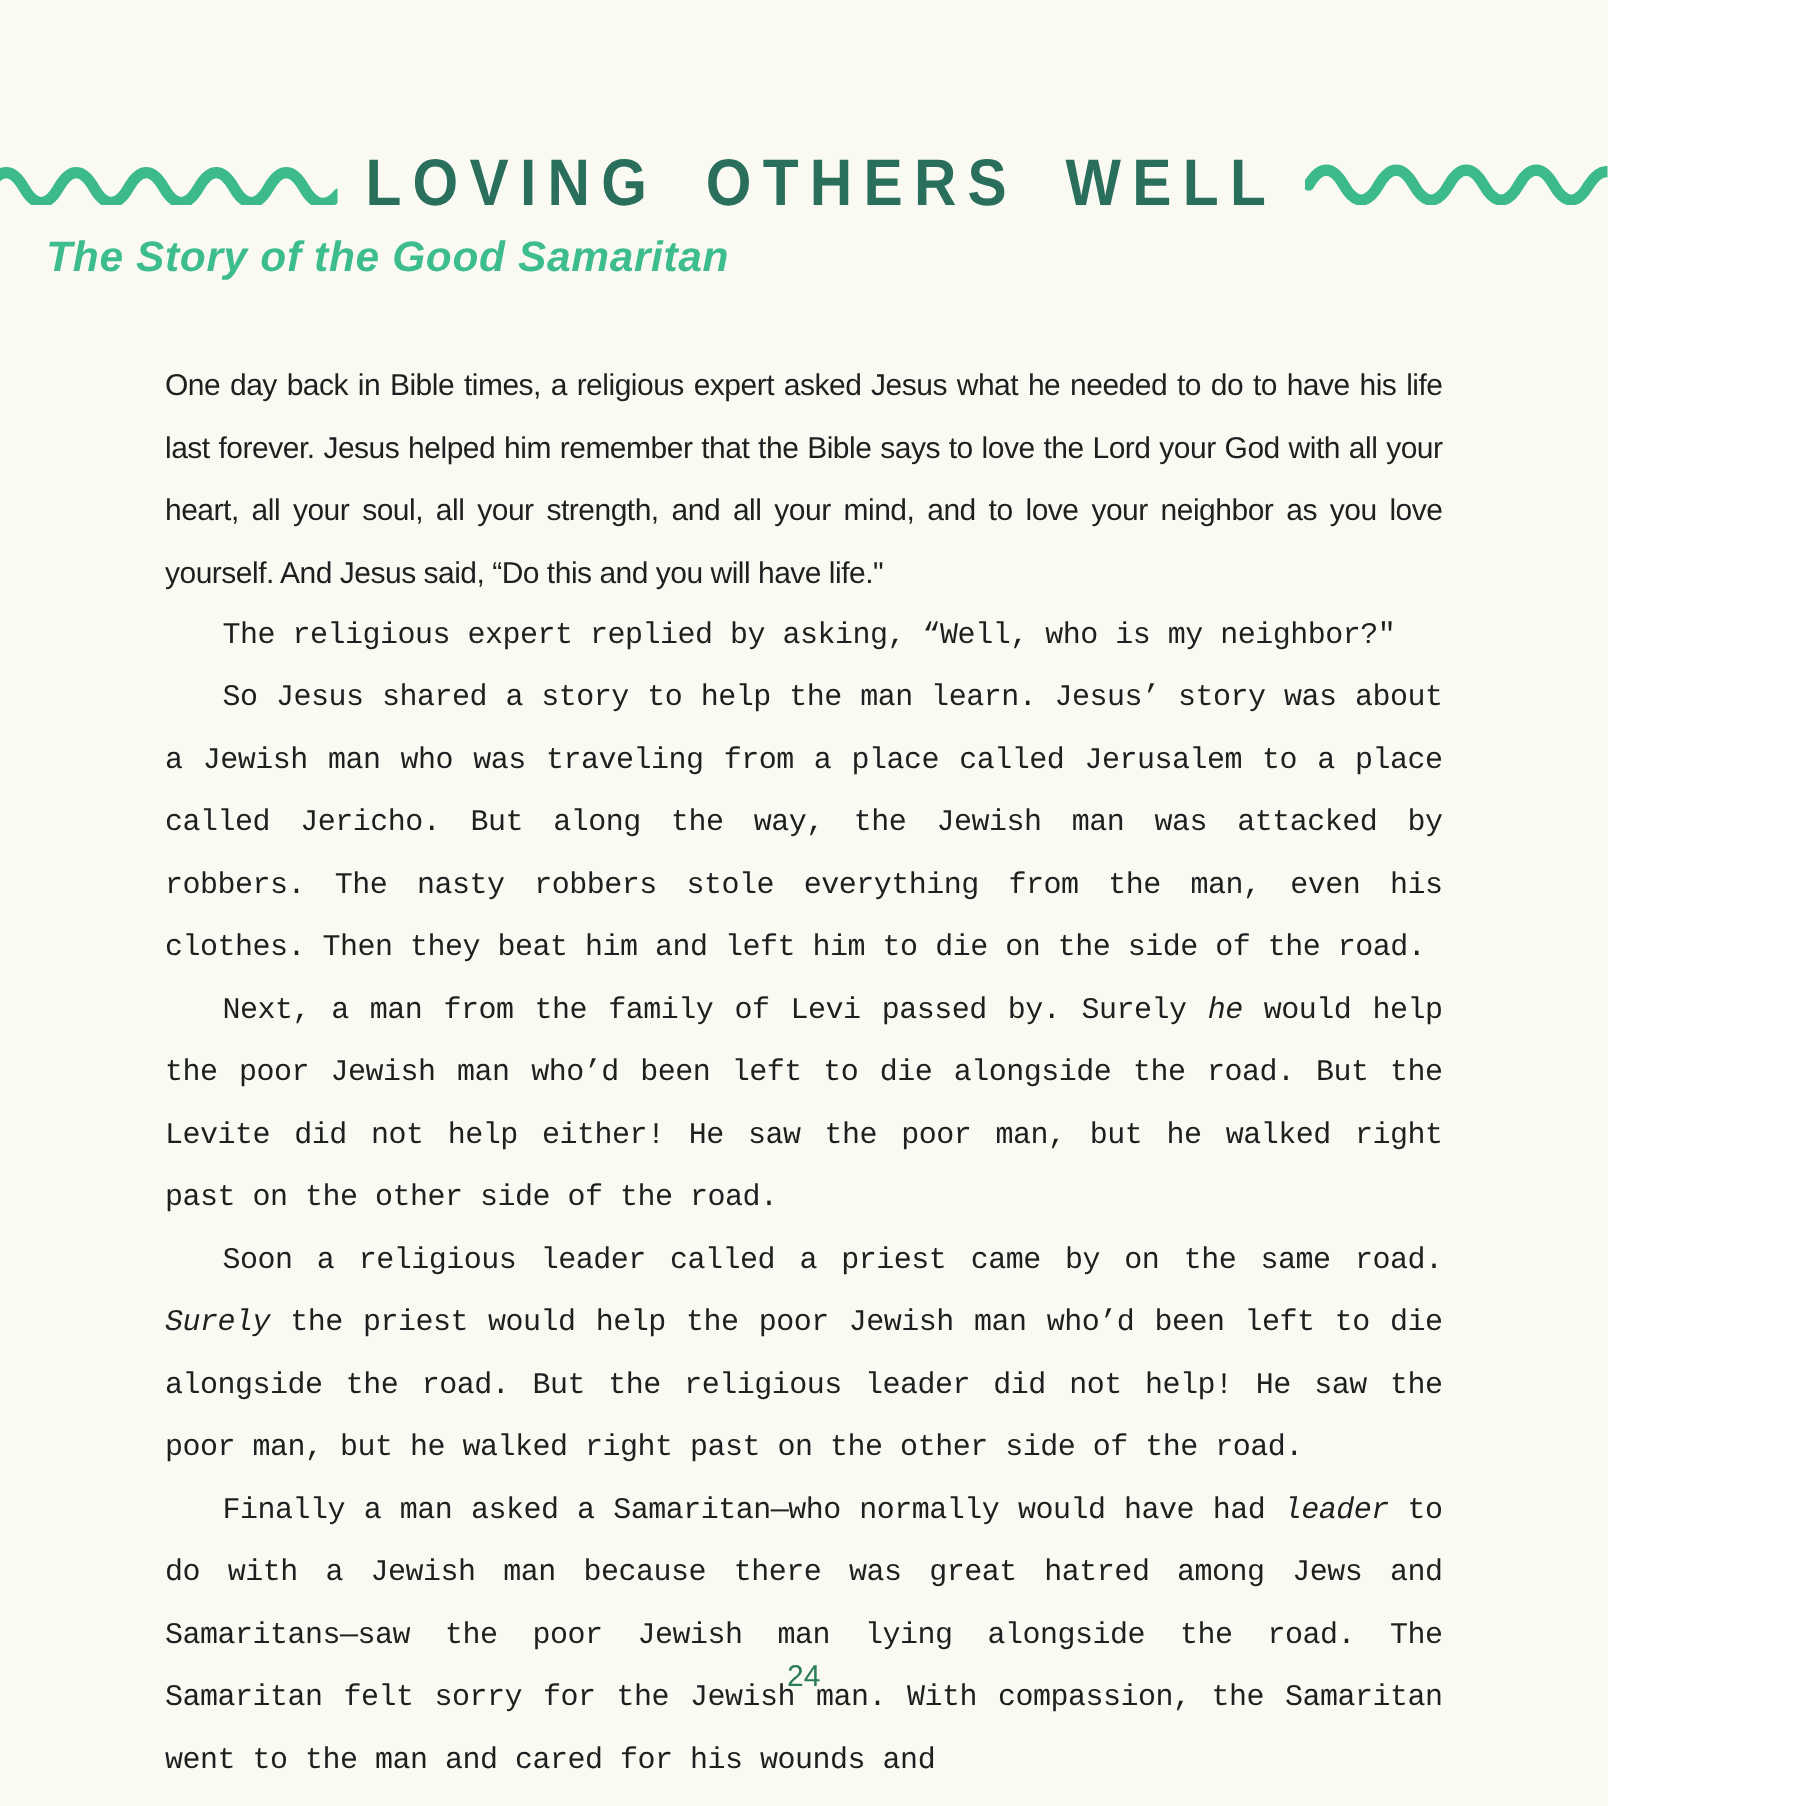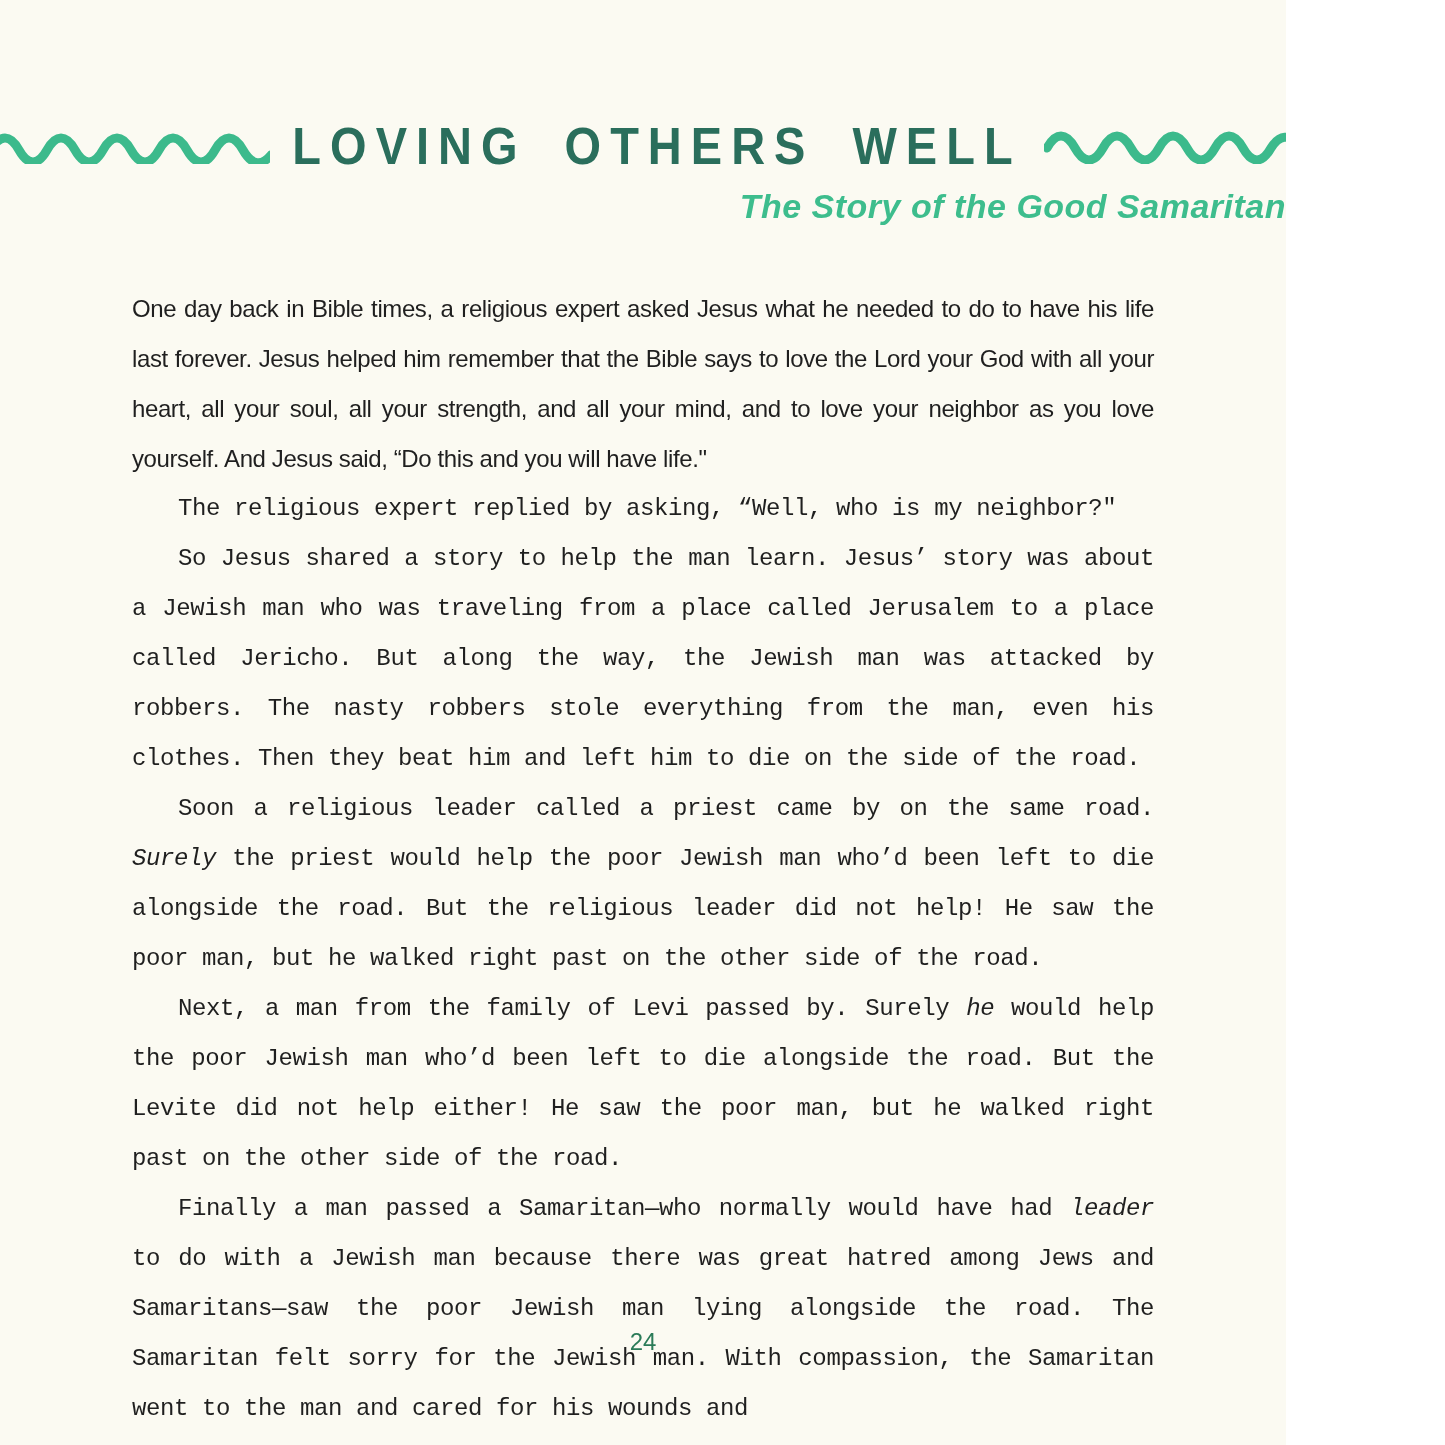--- a/index.html
+++ b/index.html
@@ -32,26 +32,27 @@
     font-size: 47px;
     font-weight: bold;
     letter-spacing: 9px;
     word-spacing: 16px;
     white-space: nowrap;
     transform: scaleY(1.12);
     font-family: "Liberation Sans", sans-serif;
   }
   .subtitle {
     margin-top: 14px;
-    text-align: right;
+    text-align: left;
     color: var(--subtitle_color, #3dbd8d);
     font-size: 34px;
     font-weight: bold;
     font-style: italic;
     letter-spacing: 0.5px;
+    padding-left: 37px;
   }
   
   .body-text {
     margin: 58px 132px 0 132px;
     color: var(--body_text_color, #1f1f1f);
     font-size: 24px;
     line-height: 50px;
     text-align: justify;
     letter-spacing: -0.4px;
   }
@@ -89,20 +90,20 @@
       <path d="M3,20 c9,-16 19,-16 28,0 c9,16 19,16 28,0 c9,-16 19,-16 28,0 c9,16 19,16 28,0 c9,-16 19,-16 28,0 c9,16 19,16 28,0 c9,-16 19,-16 28,0 c9,16 19,16 28,0 c9,-14 18,-14 27,-2" stroke="var(--squiggle_color, #3cba8c)" stroke-width="9" stroke-linecap="round"></path>
     </svg>
   </div>
 
   <div class="subtitle">The Story of the Good Samaritan</div>
 
   <div class="body-text" id="body-text">
       <p><span>One day back in Bible times, a religious expert asked Jesus what he needed to do to have his life last forever. Jesus helped him remember that the Bible says to love the Lord your God with all your heart, all your soul, all your strength, and all your mind, and to love your neighbor as you love yourself. And Jesus said, “Do this and you will have life."</span></p>
       <p class="indent"><span>The religious expert replied by asking, “Well, who is my neighbor?"</span></p>
       <p class="indent"><span>So Jesus shared a story to help the man learn. Jesus’ story was about a Jewish man who was traveling from a place called Jerusalem to a place called Jericho. But along the way, the Jewish man was attacked by robbers. The nasty robbers stole everything from the man, even his clothes. Then they beat him and left him to die on the side of the road.</span></p>
+      <p class="indent"><span>Next, a man from the family of Levi passed by. Surely </span><em>he</em><span> would help the poor Jewish man who’d been left to die alongside the road. But the Levite did not help either! He saw the poor man, but he walked right past on the other side of the road.</span></p>
       <p class="indent"><span>Soon a religious leader called a priest came by on the same road. </span><em>Surely</em><span> the priest would help the poor Jewish man who’d been left to die alongside the road. But the religious leader did not help! He saw the poor man, but he walked right past on the other side of the road.</span></p>
-      <p class="indent"><span>Next, a man from the family of Levi passed by. Surely </span><em>he</em><span> would help the poor Jewish man who’d been left to die alongside the road. But the Levite did not help either! He saw the poor man, but he walked right past on the other side of the road.</span></p>
-      <p class="indent"><span>Finally a man passed a Samaritan—who normally would have had </span><em>leader</em><span> to do with a Jewish man because there was great hatred among Jews and Samaritans—saw the poor Jewish man lying alongside the road. The Samaritan felt sorry for the Jewish man. With compassion, the Samaritan went to the man and cared for his wounds and</span></p>
+      <p class="indent"><span>Finally a man asked a Samaritan—who normally would have had </span><em>leader</em><span> to do with a Jewish man because there was great hatred among Jews and Samaritans—saw the poor Jewish man lying alongside the road. The Samaritan felt sorry for the Jewish man. With compassion, the Samaritan went to the man and cared for his wounds and</span></p>
     </div>
 
   <div class="page-number">24</div>
 
 </div>
 
 </body></html>

